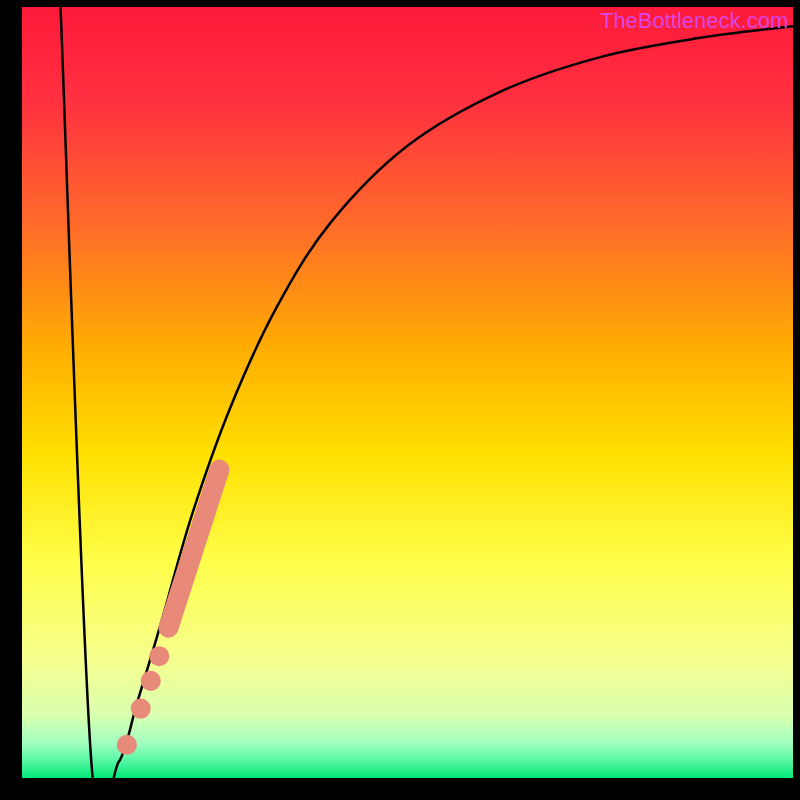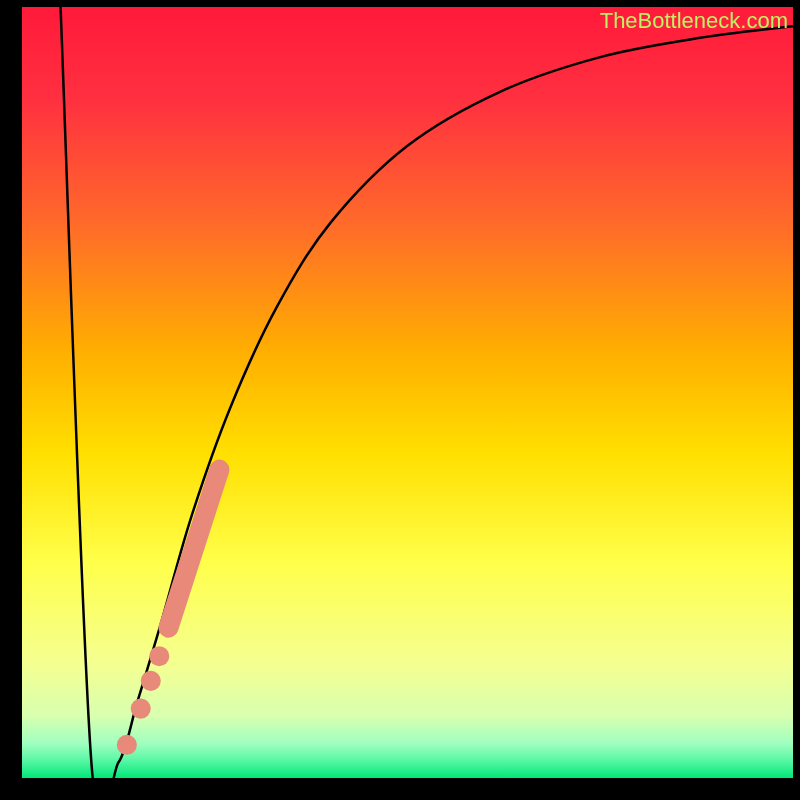--- a/index.html
+++ b/index.html
@@ -18,21 +18,21 @@
     height: 771px;
     overflow: hidden;
   }
   .attribution {
     position: absolute;
     top: 8px;
     right: 12px;
     font-family: Arial, Helvetica, sans-serif;
     font-size: 22px;
     font-weight: 500;
-    color: #bef264;
+    color: #d946ef;
     letter-spacing: 0px;
   }
 </style>
 </head>
 <body>
 
 <div class="container">
   <div class="plot-area">
     <svg width="771" height="771" viewBox="0 0 771 771">
       <defs>

